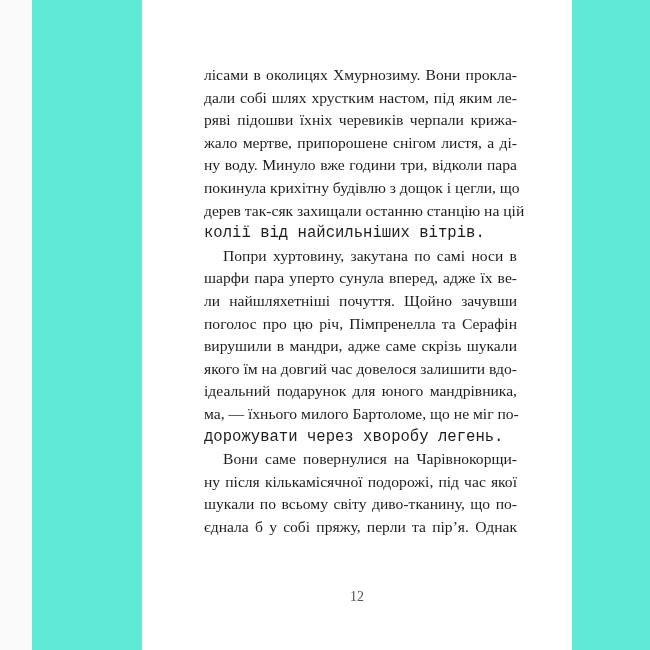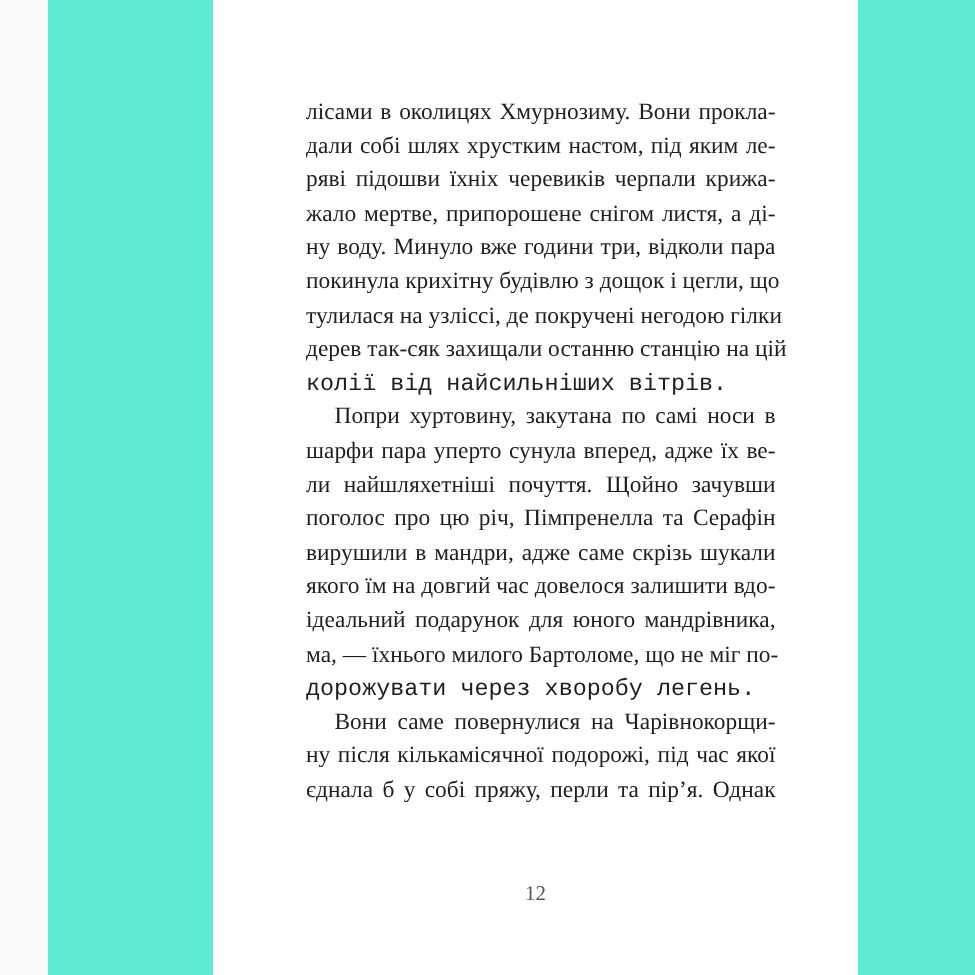--- a/index.html
+++ b/index.html
@@ -67,40 +67,40 @@
   <div class="page">
     <div class="text-block">
 
       <div>
         <span class="line">лісами в околицях Хмурнозиму. Вони прокла-</span>
         <span class="line">дали собі шлях хрустким настом, під яким ле-</span>
         <span class="line">ряві підошви їхніх черевиків черпали крижа-</span>
         <span class="line">жало мертве, припорошене снігом листя, а ді-</span>
         <span class="line">ну воду. Минуло вже години три, відколи пара</span>
         <span class="line">покинула крихітну будівлю з дощок і цегли, що</span>
-        <span class="line">тулилася на узліссі, де покручені негодою гілки</span>
         <span class="line">дерев так-сяк захищали останню станцію на цій</span>
         <span class="line last">колії від найсильніших вітрів.</span>
       </div>
 
       <div>
         <span class="line indent">Попри хуртовину, закутана по самі носи в</span>
         <span class="line">шарфи пара уперто сунула вперед, адже їх ве-</span>
         <span class="line">ли найшляхетніші почуття. Щойно зачувши</span>
         <span class="line">поголос про цю річ, Пімпренелла та Серафін</span>
         <span class="line">вирушили в мандри, адже саме скрізь шукали</span>
         <span class="line">якого їм на довгий час довелося залишити вдо-</span>
         <span class="line">ідеальний подарунок для юного мандрівника,</span>
         <span class="line">ма, — їхнього милого Бартоломе, що не міг по-</span>
         <span class="line last">дорожувати через хворобу легень.</span>
       </div>
 
       <div>
         <span class="line indent">Вони саме повернулися на Чарівнокорщи-</span>
         <span class="line">ну після кількамісячної подорожі, під час якої</span>
+        <span class="line">шукали по всьому світу диво-тканину, що по-</span>
         <span class="line">єднала б у собі пряжу, перли та пір’я. Однак</span>
       </div>
 
     </div>
 
     <div class="page-number">12</div>
   </div>
 </div>
 
 </body></html>

